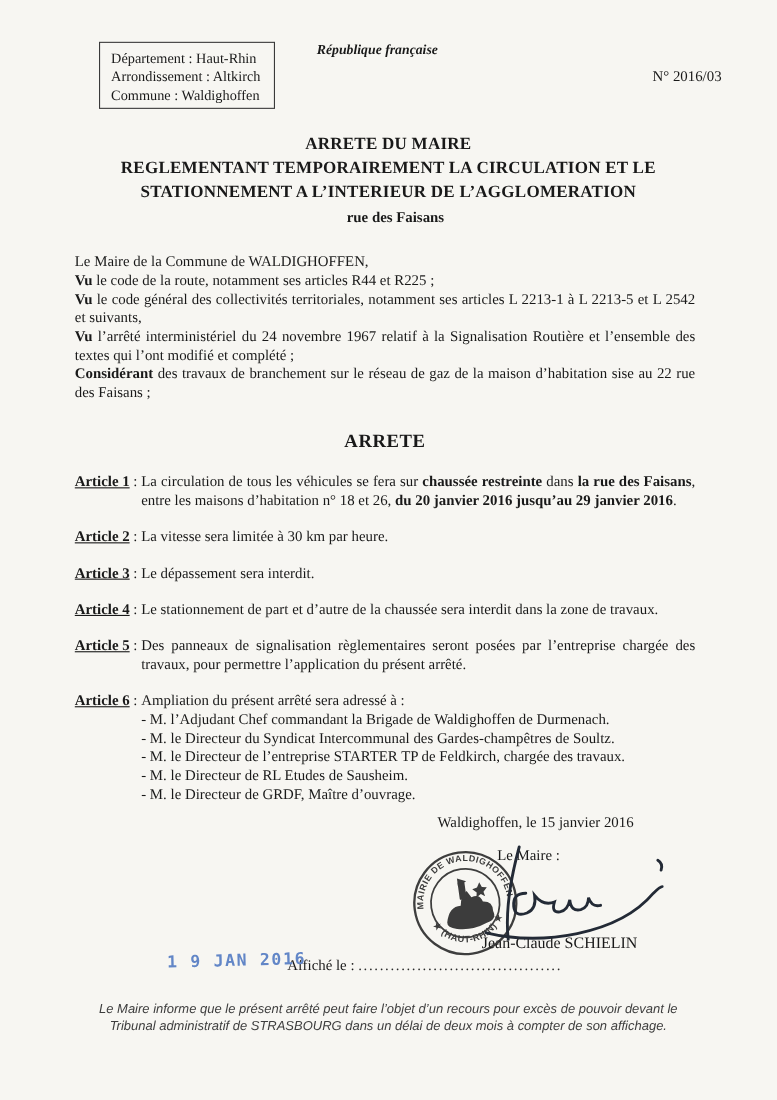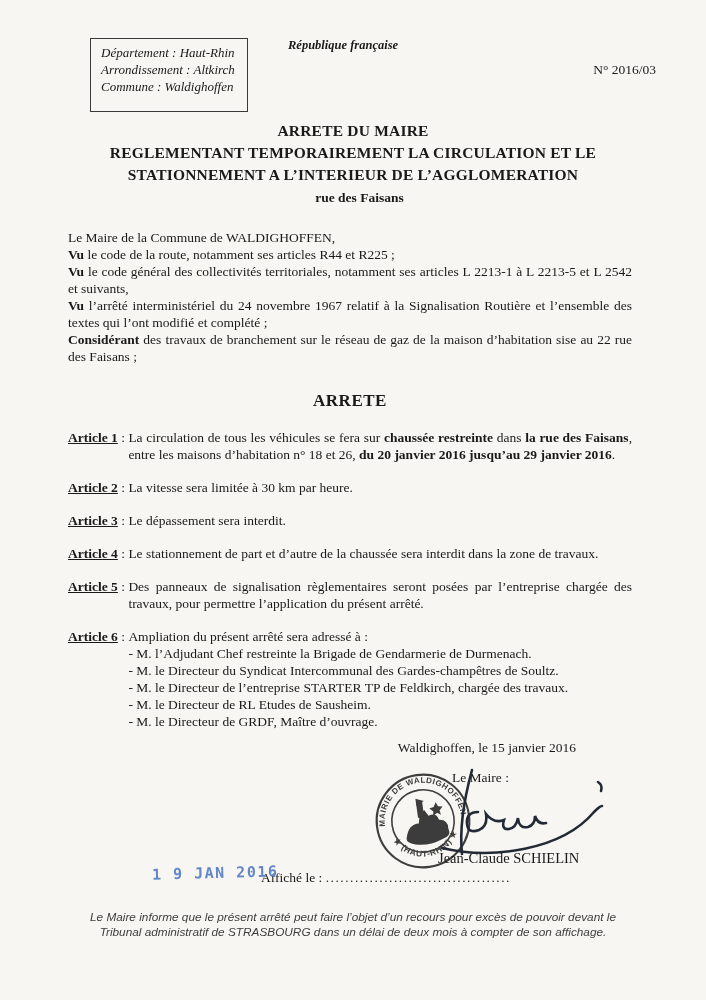--- a/index.html
+++ b/index.html
@@ -12,22 +12,22 @@
     padding-top:36px;
     font-family:"Liberation Serif", serif;
     color:#191919;
     overflow:hidden;
   }
   
   .topbar{position:relative;height:62px;}
   .id-box{
     position:absolute;left:90px;top:2px;
     border:1.5px solid #3a3a3a;
-    padding:5px 12px 16px 10px;
-    font-size:13px;line-height:17px;font-style:italic;
+    padding:5px 12px 3px 10px;
+    font-size:13px;line-height:17px;
   }
   .republic{
     position:absolute;left:288px;top:2px;
     font-style:italic;font-weight:600;font-size:12.5px;
   }
   .doc-number{
     position:absolute;right:50px;top:26px;
     font-size:13.5px;
   }
   
@@ -147,21 +147,21 @@
           <span class="article-colon"> : </span>
         <div class="article-body"><span>Des panneaux de signalisation règlementaires seront posées par l’entreprise chargée des travaux, pour permettre l’application du présent arrêté.</span></div>
       </div>
 
       <div class="article">
         <span class="article-label">Article 6</span>
           <span class="article-colon"> : </span>
         <div class="article-body">
           <span><span>Ampliation du présent arrêté sera adressé à :</span></span>
           <div class="amp-list">
-            <div>- M. l’Adjudant Chef restreinte la Brigade de Gendarmerie de Durmenach.</div>
+            <div>- M. l’Adjudant Chef commandant la Brigade de Waldighoffen de Durmenach.</div>
             <div>- M. le Directeur du Syndicat Intercommunal des Gardes-champêtres de Soultz.</div>
             <div>- M. le Directeur de l’entreprise STARTER TP de Feldkirch, chargée des travaux.</div>
             <div>- M. le Directeur de RL Etudes de Sausheim.</div>
             <div>- M. le Directeur de GRDF, Maître d’ouvrage.</div>
           </div>
         </div>
       </div>
     </div>
   </div>
 

